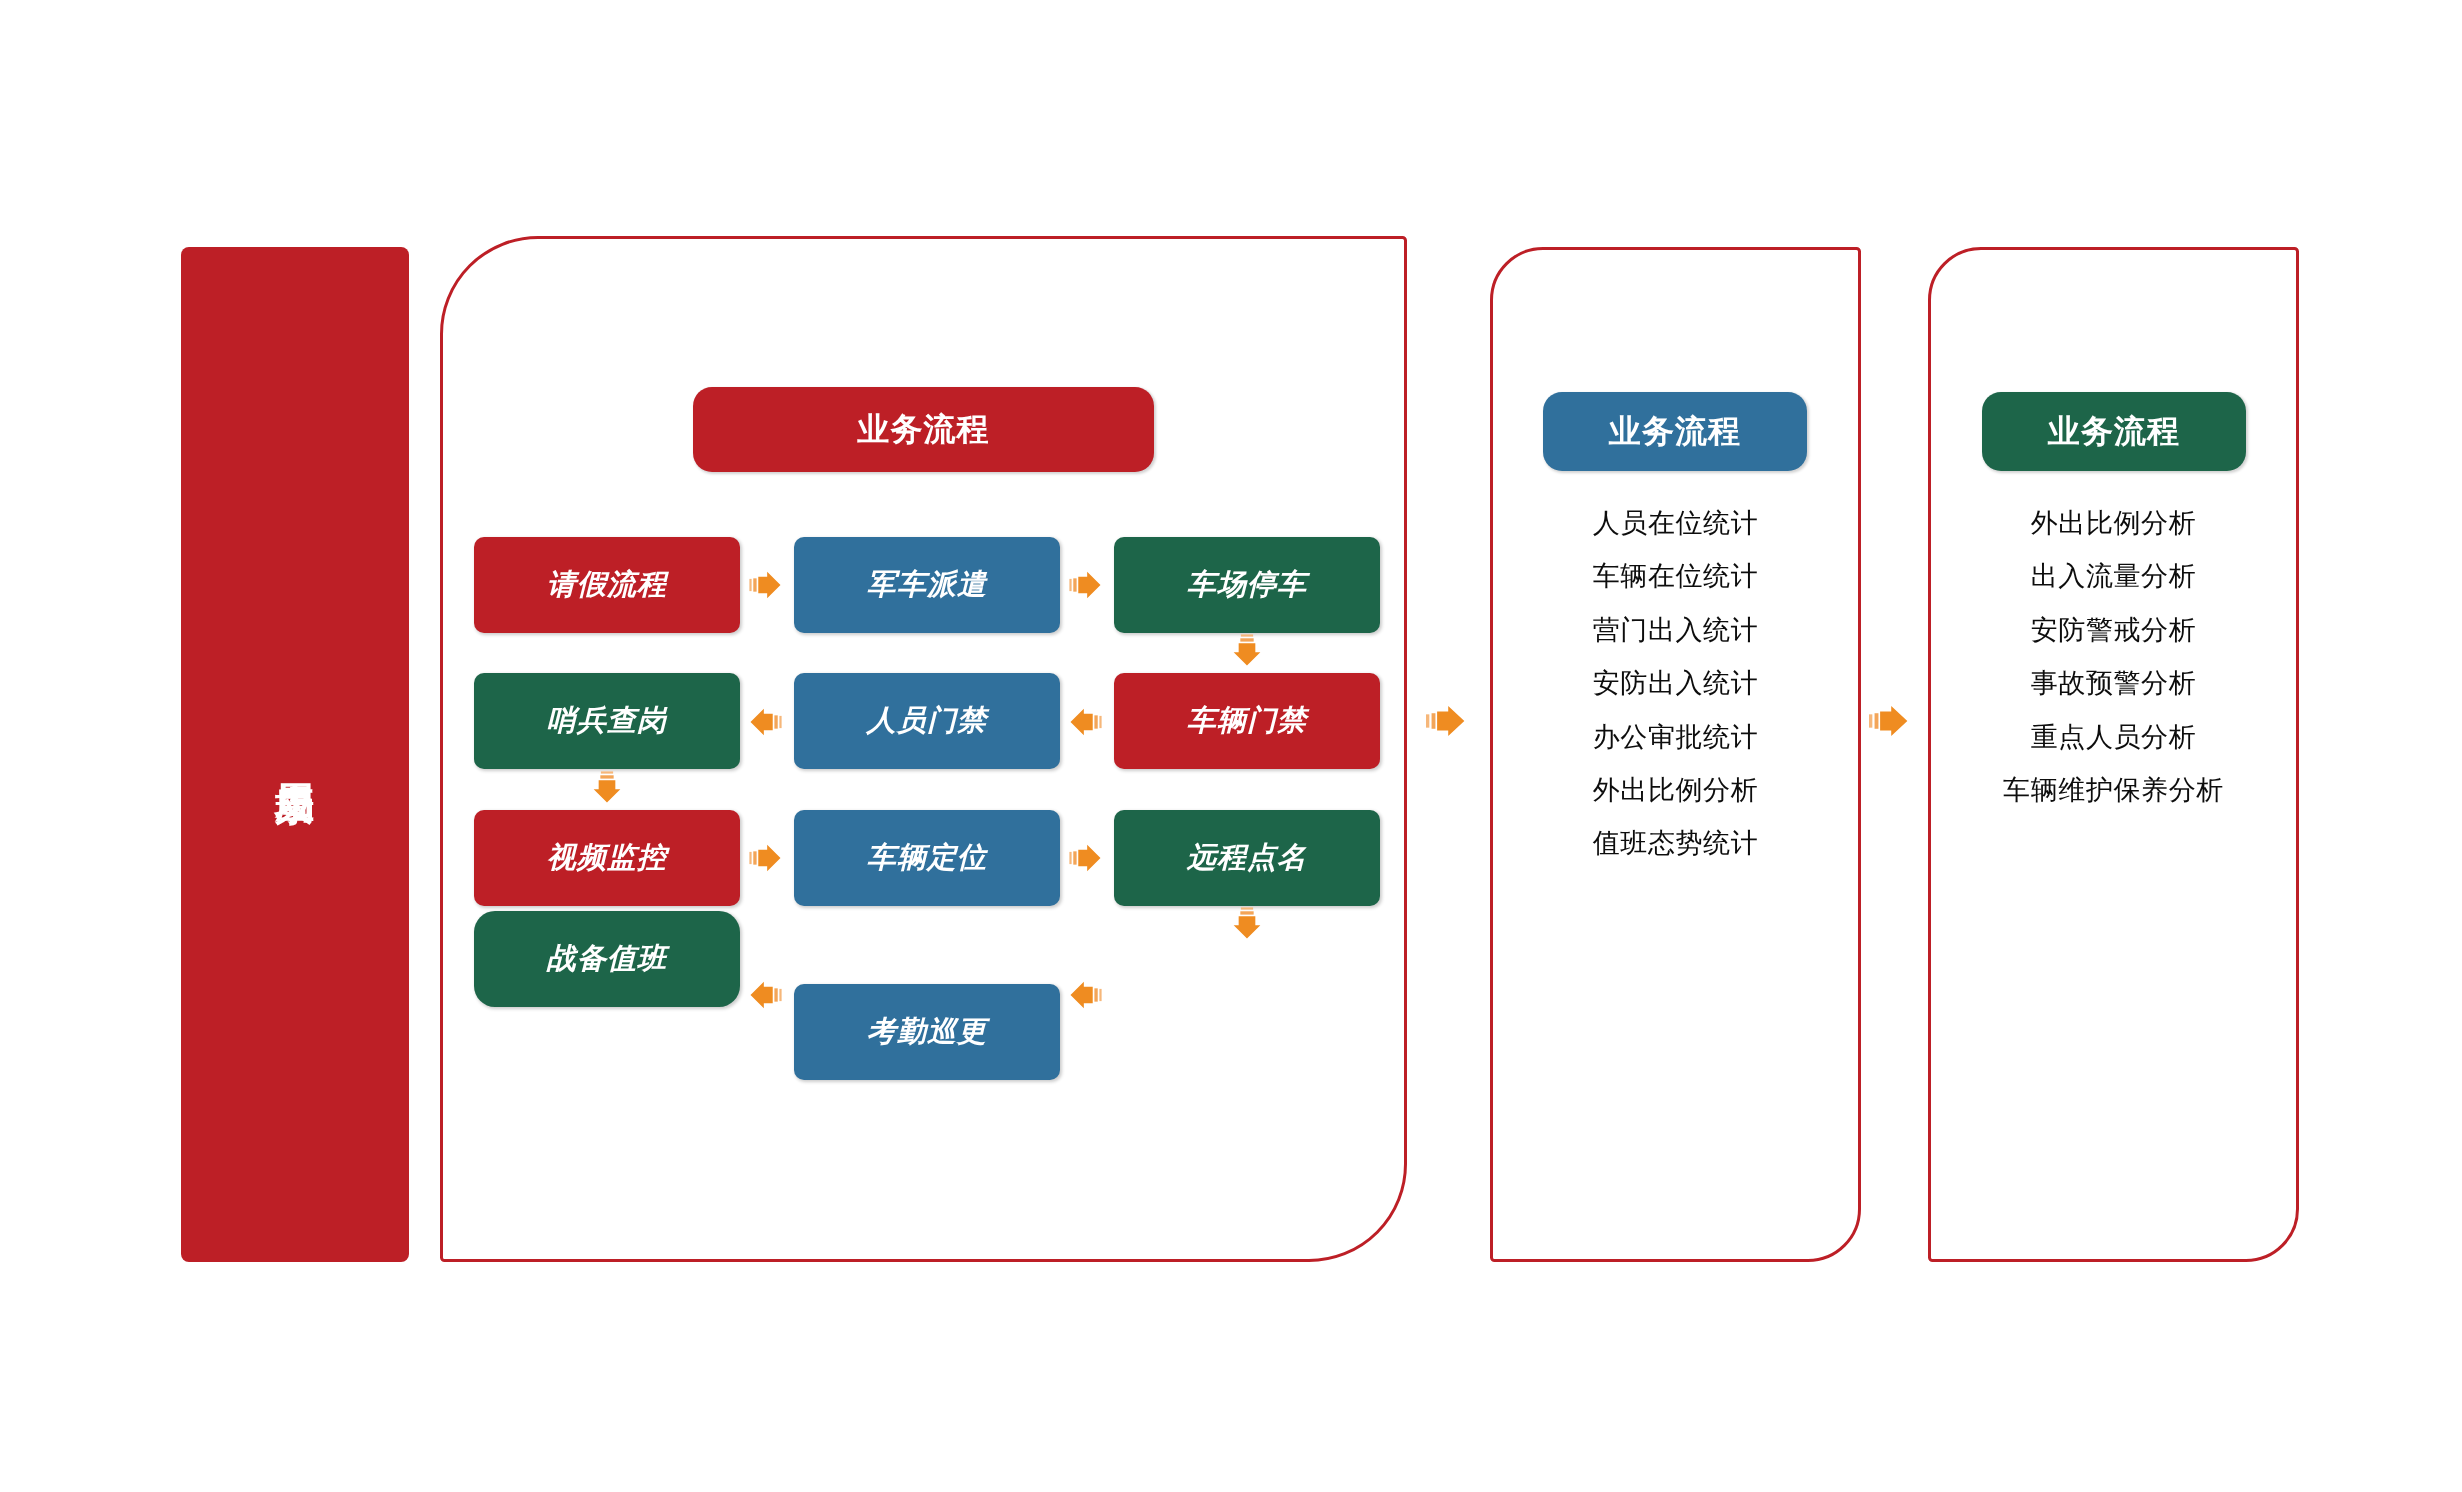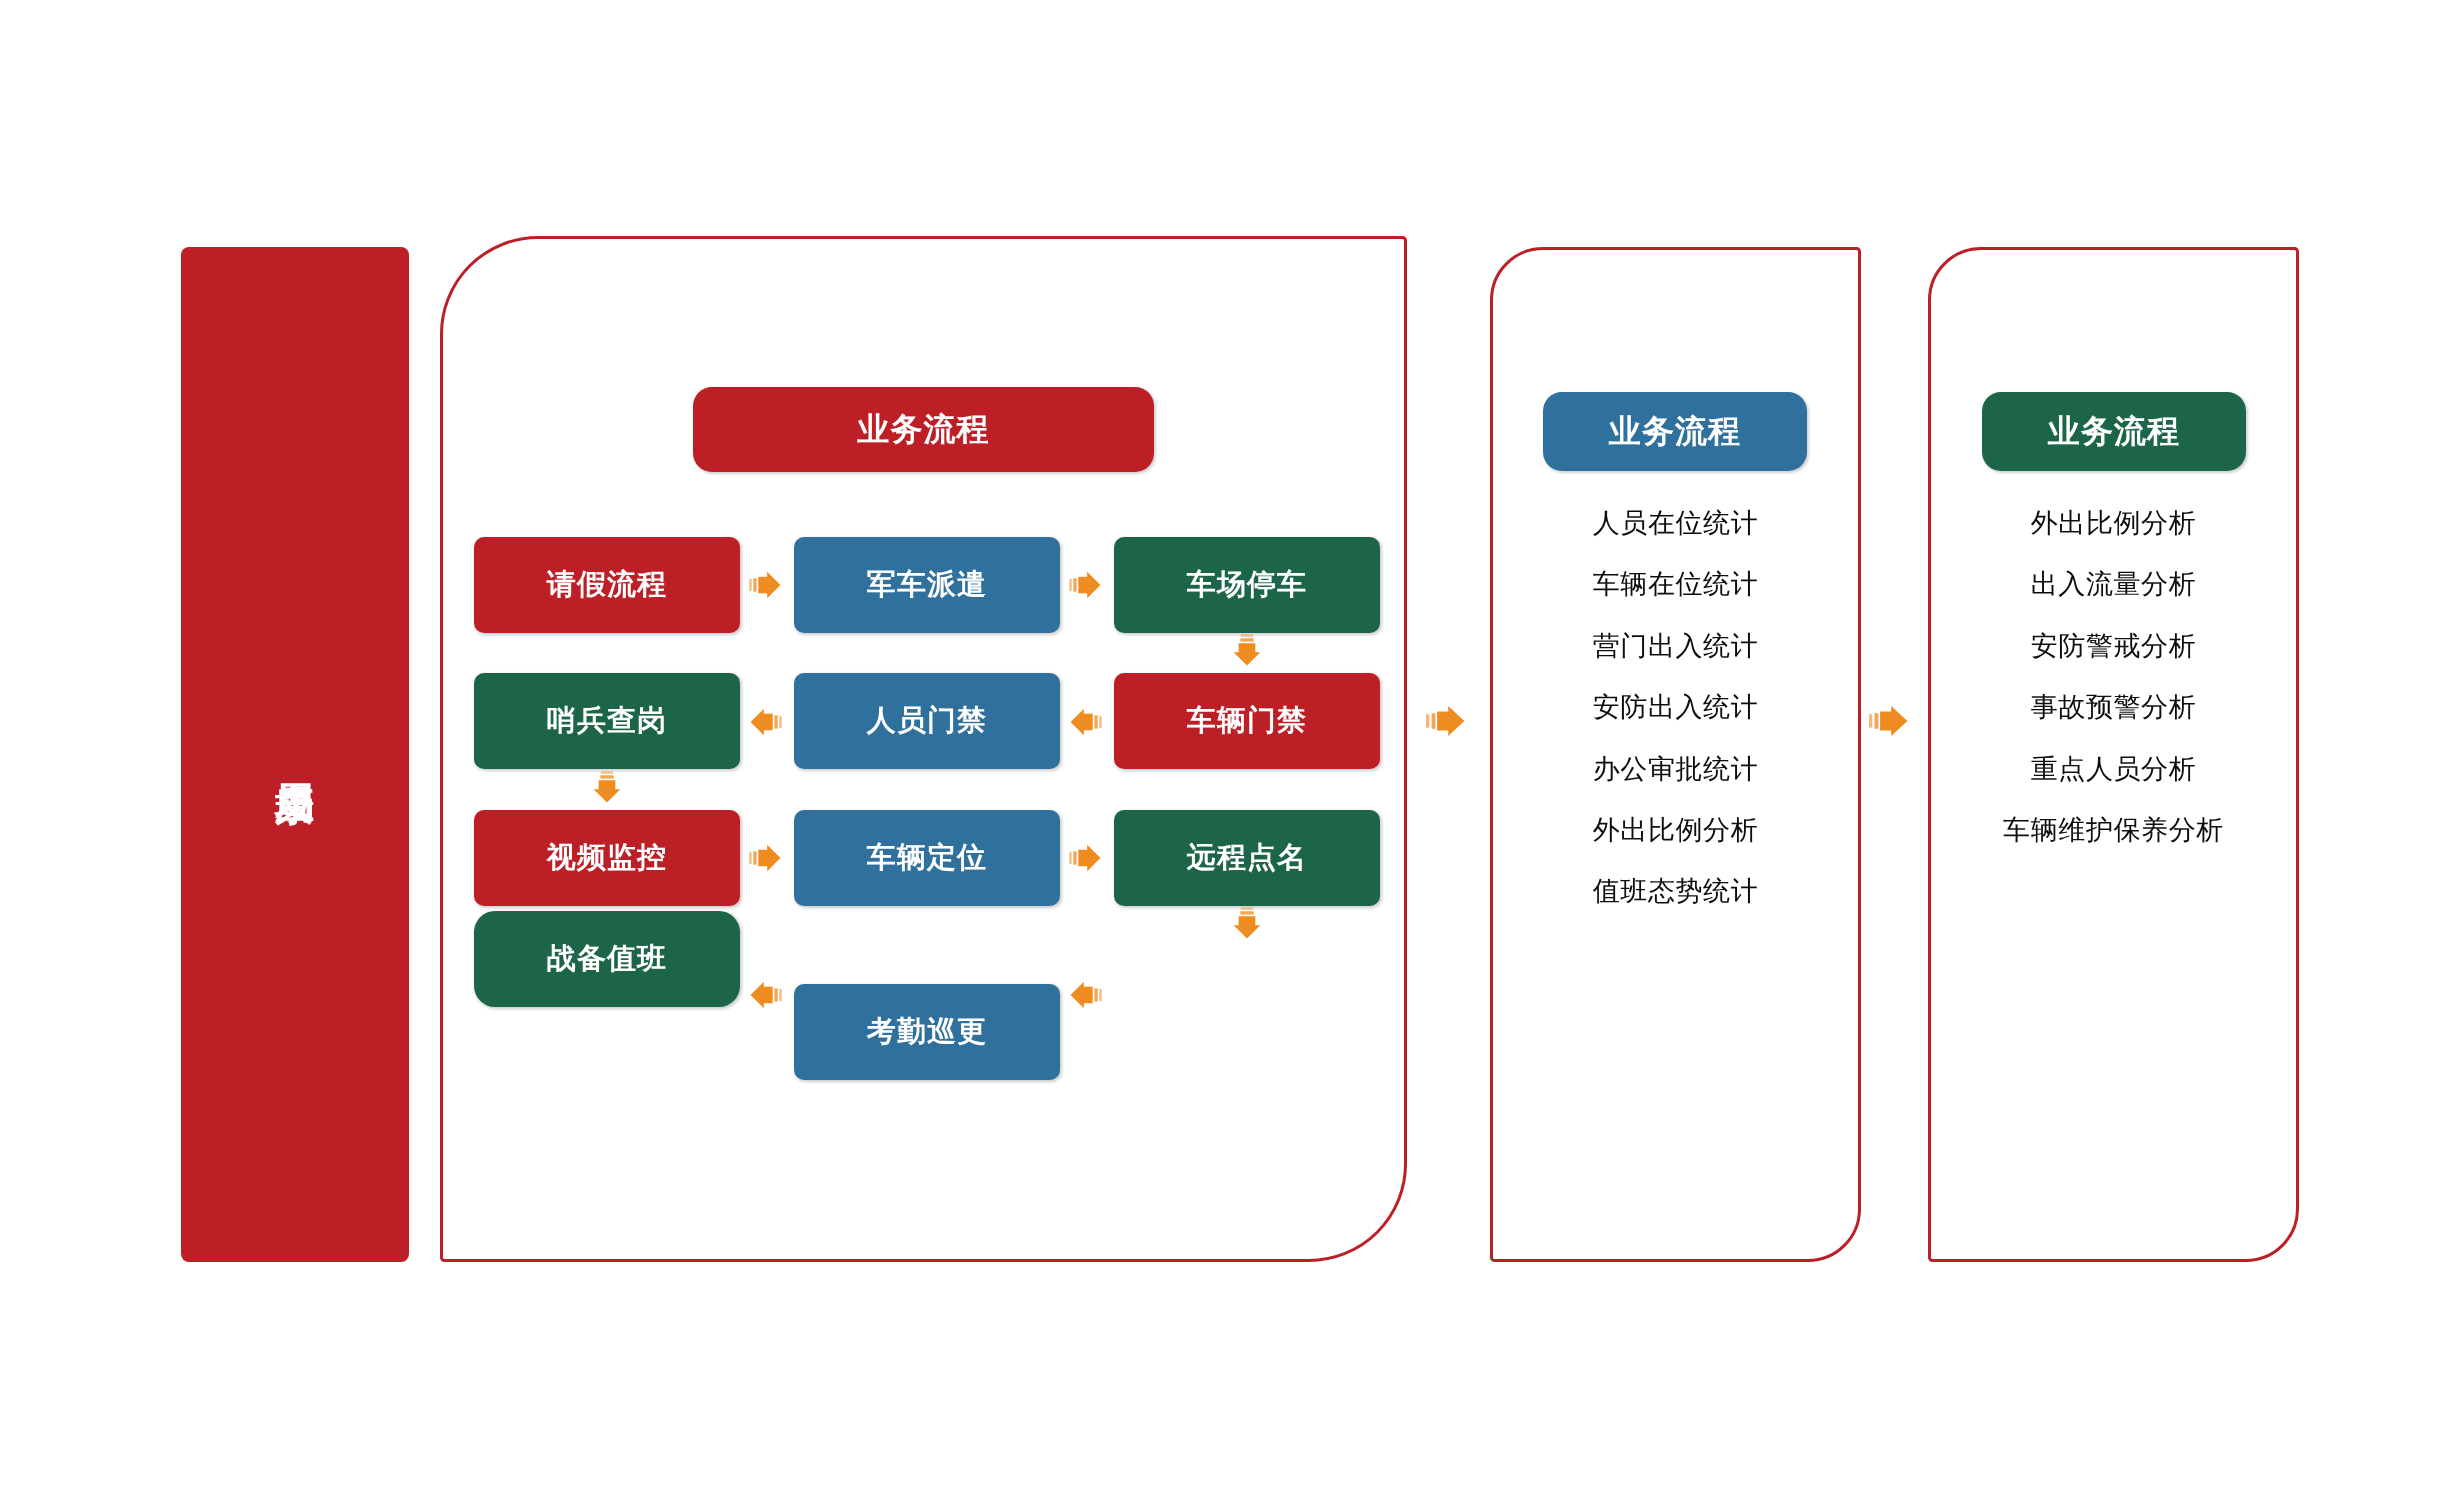--- a/index.html
+++ b/index.html
@@ -115,20 +115,21 @@
     border-radius: 10px;
     display: flex;
     align-items: center;
     justify-content: center;
     color: #ffffff;
     font-size: 29px;
     font-weight: 600;
     letter-spacing: 1.1px;
     box-shadow: 1.1px 1.7px 3.4px rgba(0,0,0,0.2);
     box-sizing: border-box;
+    font-style: italic;
   }
 
   
   .arrow-h {
     position: absolute;
     width: 33px;
     height: 30px;
     display: flex;
     align-items: center;
     justify-content: center;
@@ -152,21 +153,20 @@
     justify-content: center;
   }
 
   
   .panel-list {
     position: absolute;
     display: flex;
     flex-direction: column;
     align-items: center;
     width: 371px;
-    gap: 8px;
   }
   .list-mid  { left: 1490px; top: 509px; }
   .list-right{ left: 1928px; top: 509px; }
   .list-item {
     font-size: 27px;
     color: #0d0d0d;
     line-height: 1.0;
     margin-bottom: 26.4px;
     white-space: nowrap;
     letter-spacing: 0.6px;

